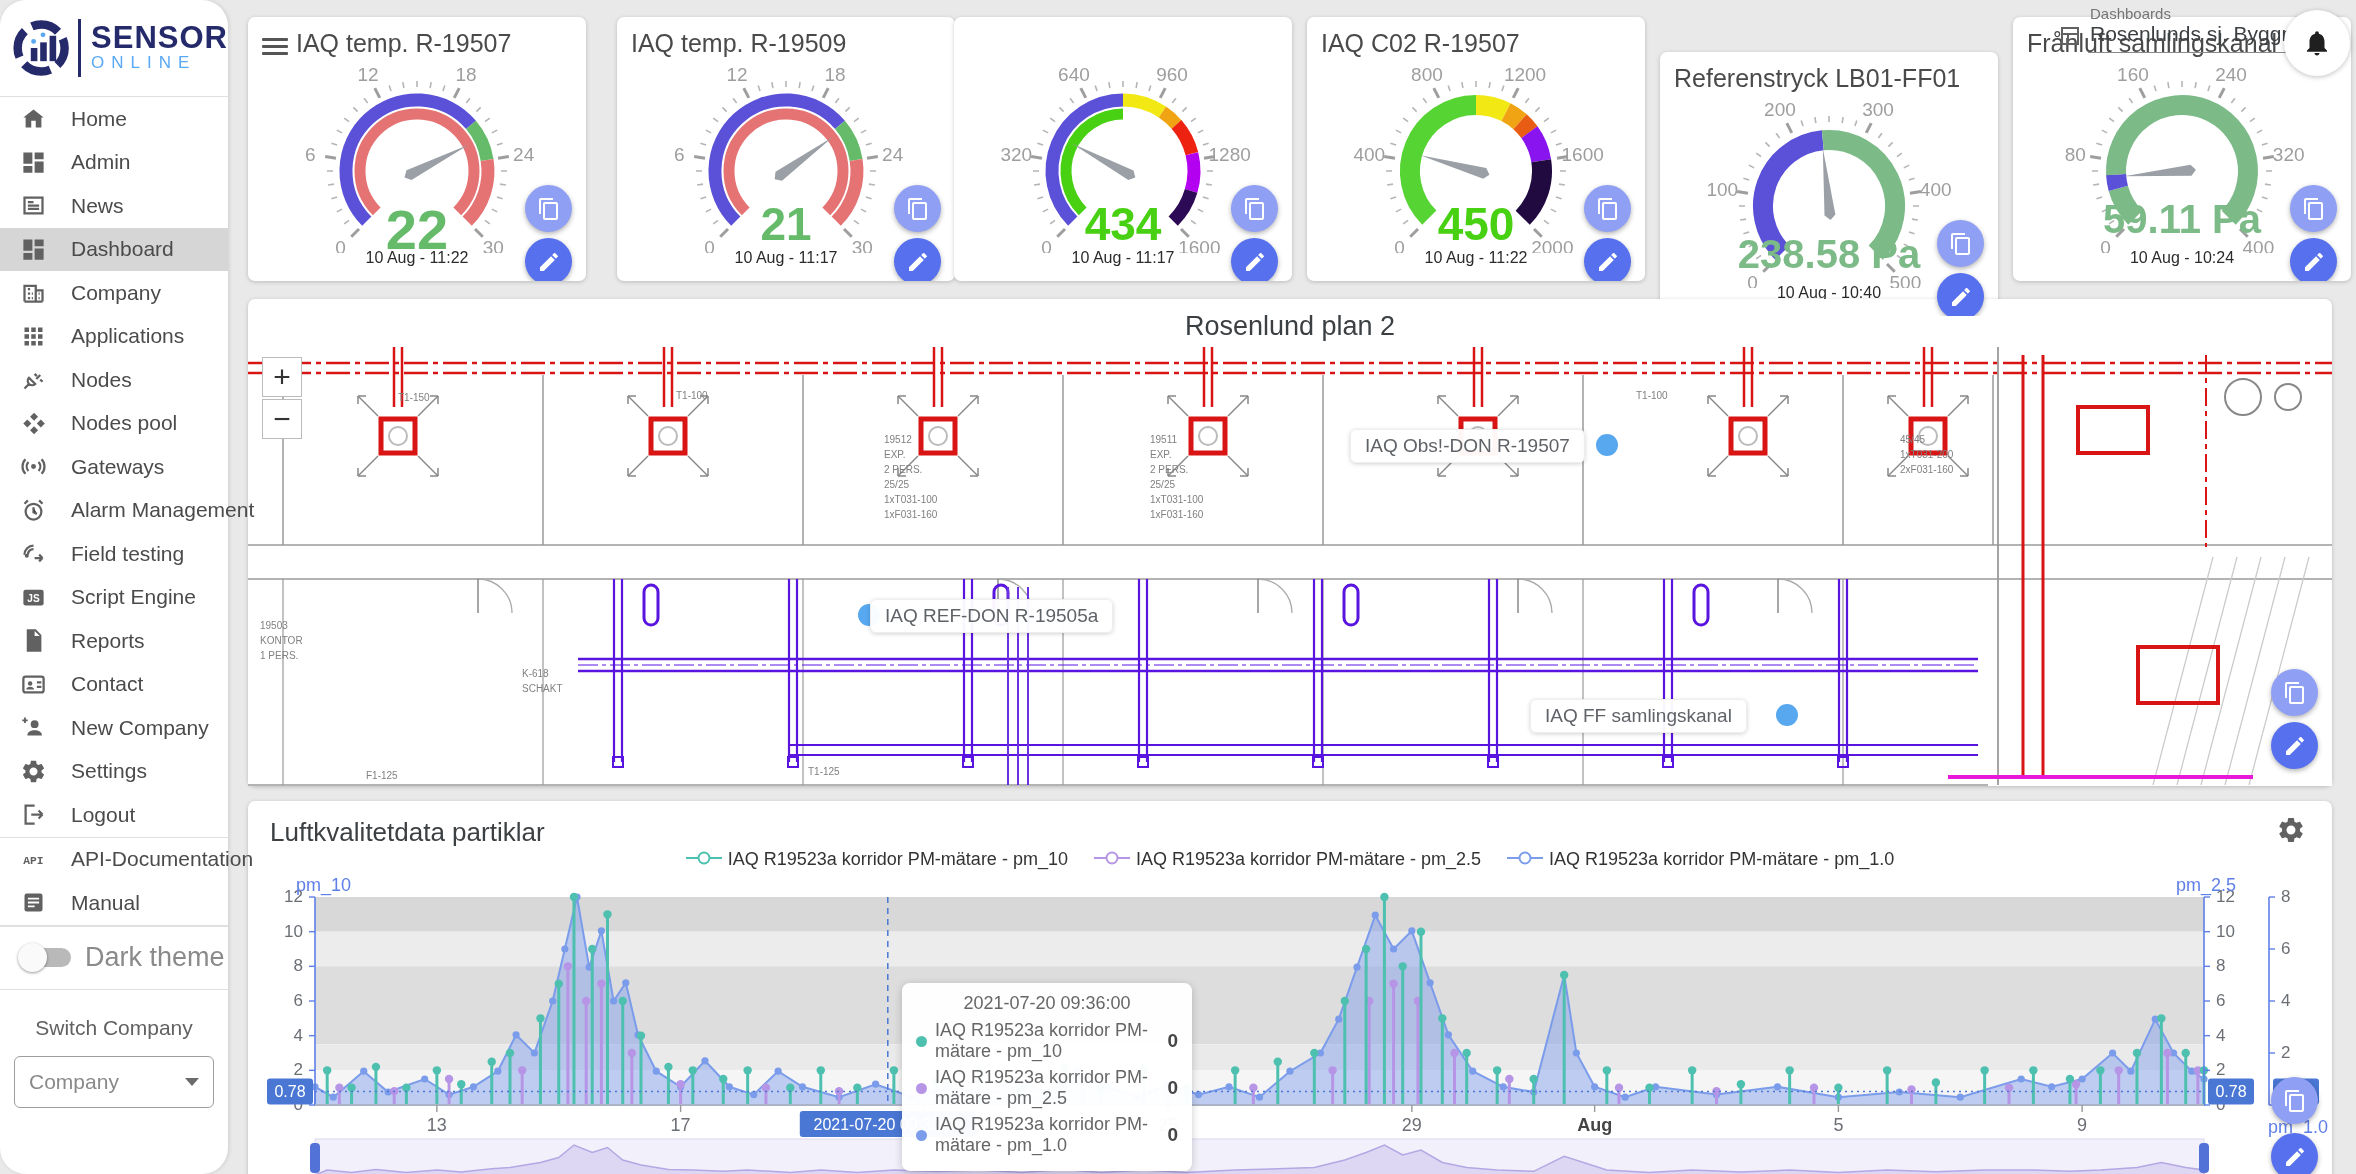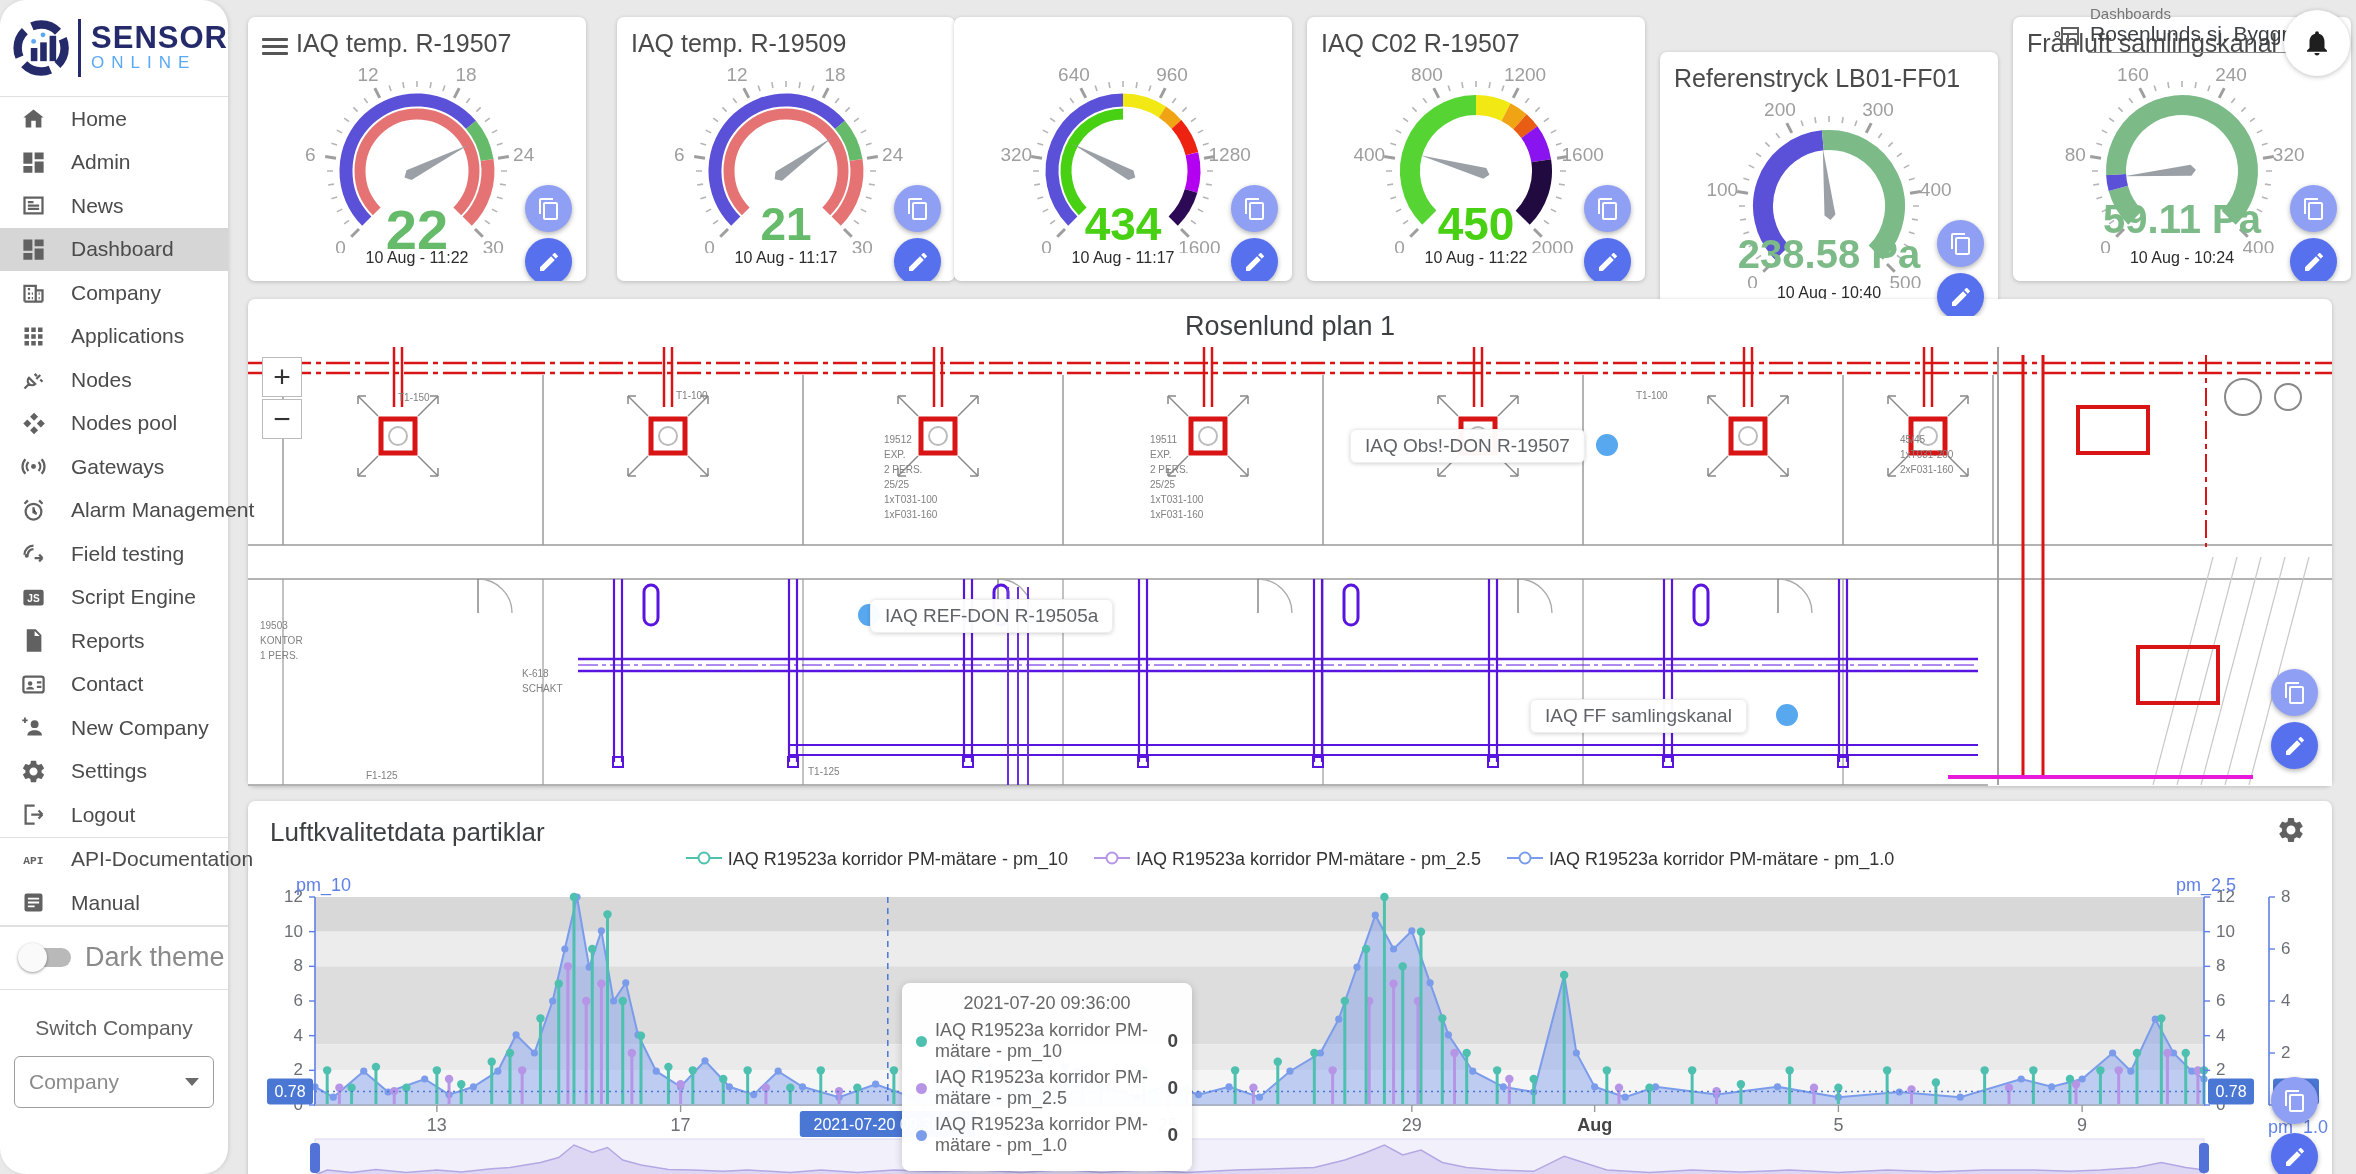--- a/index.html
+++ b/index.html
@@ -719,21 +719,21 @@
           </div>
           <div class="fab edit" style="right: 14px; top: 221px;">
             <svg viewBox="0 0 24 24">
               <path d="M3 17.25V21h3.75L17.81 9.94l-3.75-3.75L3 17.25zM20.71 7.04c.39-.39.39-1.02 0-1.41l-2.34-2.34c-.39-.39-1.02-.39-1.41 0l-1.83 1.83 3.75 3.75 1.42-1.83z"></path>
             </svg>
           </div>
         </section>
       </div>
 
     <section class="card" id="plan-card">
-      <div id="plan-title">Rosenlund plan 1</div>
+      <div id="plan-title">Rosenlund plan 2</div>
       <div id="plan-wrap">
         <svg id="plan-svg" width="2084" height="439" viewBox="0 0 2084 439">
             <rect x="0" y="0" width="2084" height="439" fill="#fff"></rect>
             <line x1="0" y1="16" x2="2084" y2="16" stroke="#d81414" stroke-width="2.5" stroke-dasharray="24 5 5 5"></line>
             <line x1="0" y1="26" x2="2084" y2="26" stroke="#d81414" stroke-width="2.5" stroke-dasharray="24 5 5 5"></line>
             <line x1="35" y1="28" x2="35" y2="198" stroke="#9a9a9a" stroke-width="1.5"></line>
             <line x1="295" y1="28" x2="295" y2="198" stroke="#9a9a9a" stroke-width="1.5"></line>
             <line x1="555" y1="28" x2="555" y2="198" stroke="#9a9a9a" stroke-width="1.5"></line>
             <line x1="815" y1="28" x2="815" y2="198" stroke="#9a9a9a" stroke-width="1.5"></line>
             <line x1="1075" y1="28" x2="1075" y2="198" stroke="#9a9a9a" stroke-width="1.5"></line>

